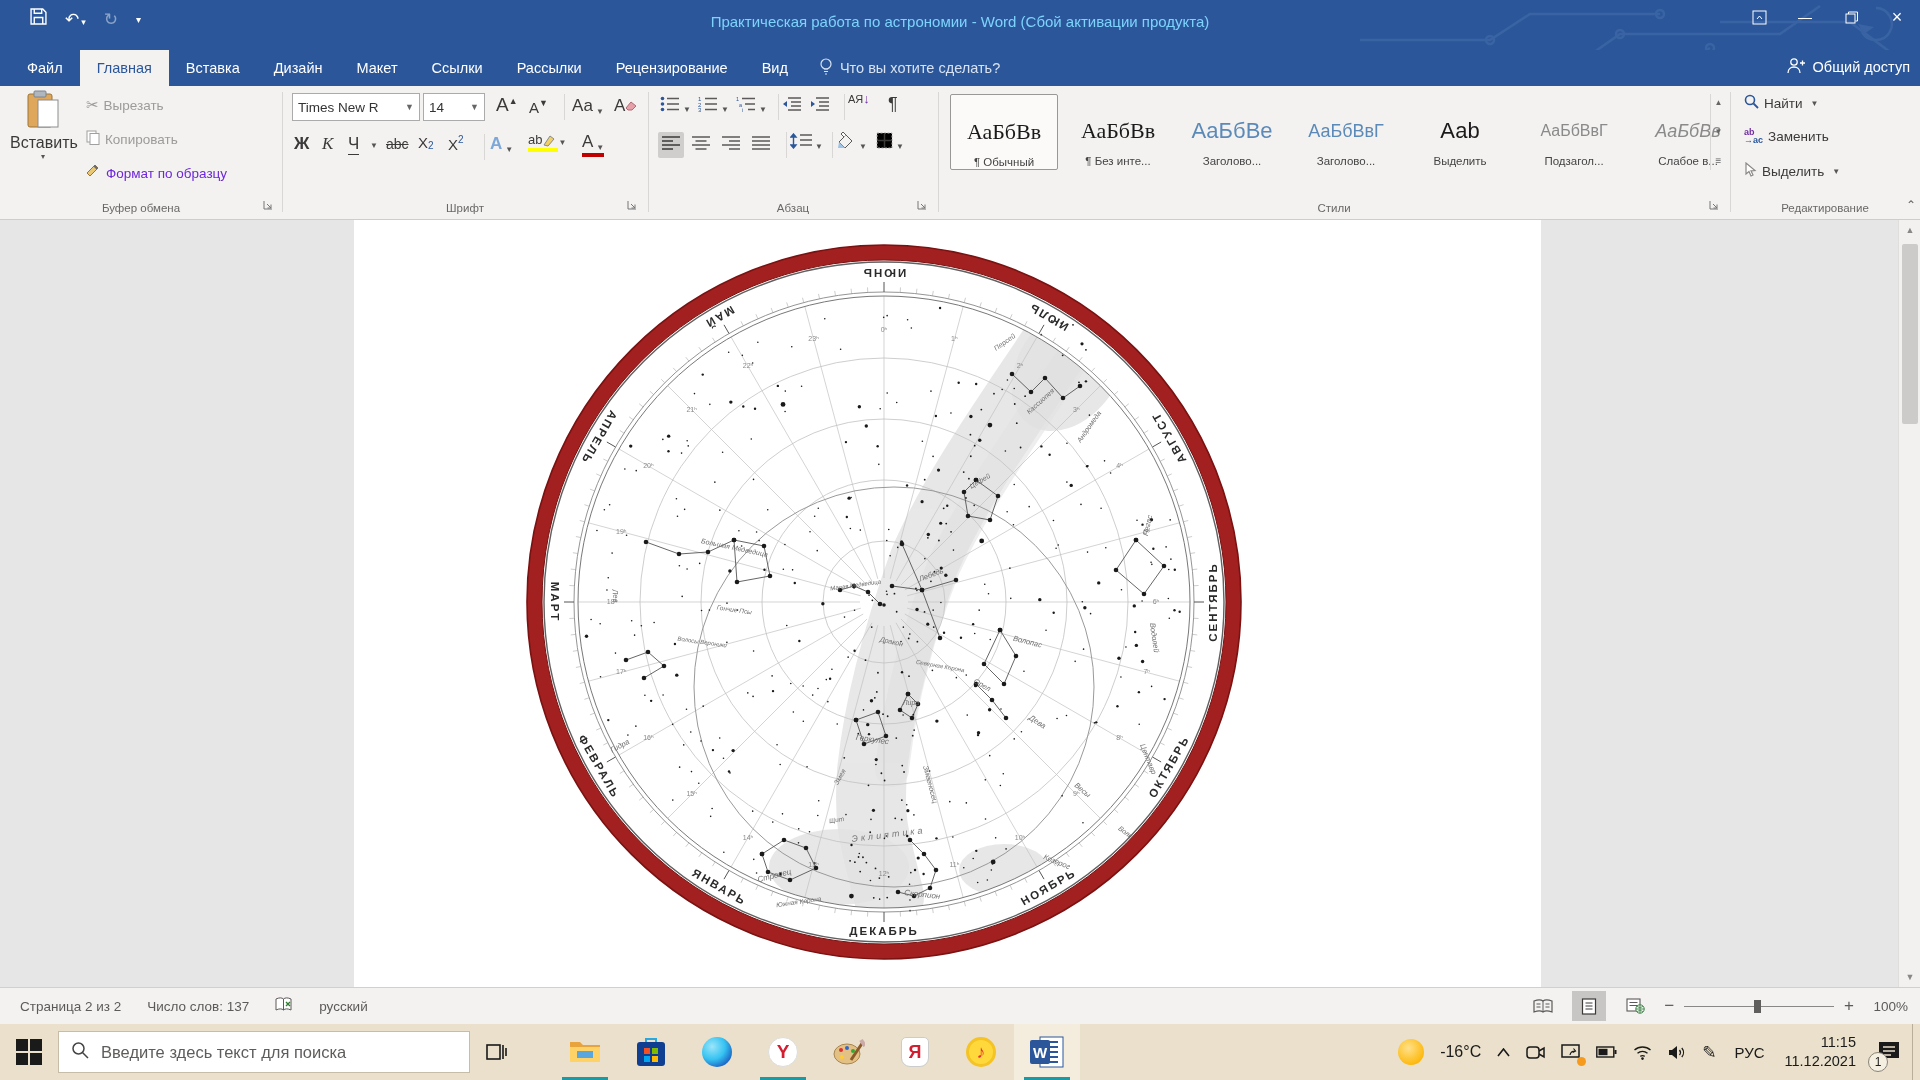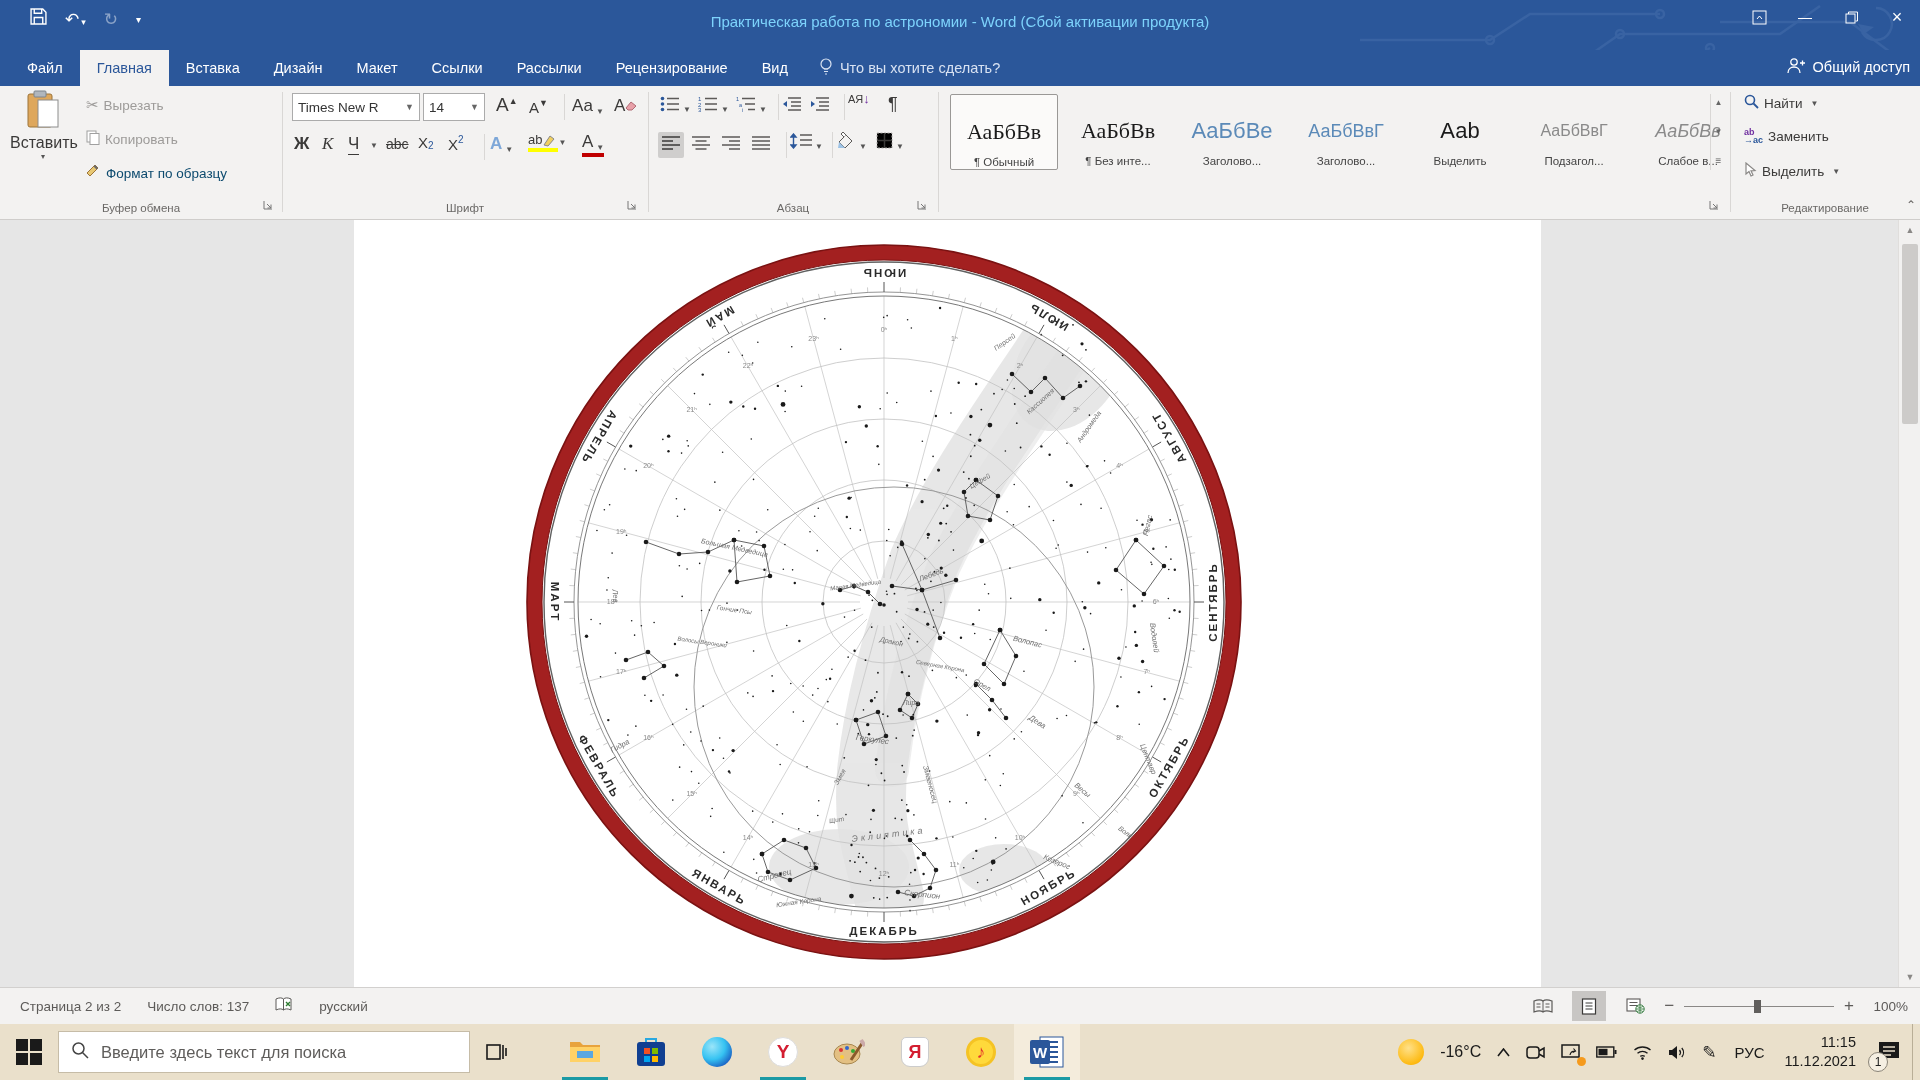--- a/index.html
+++ b/index.html
@@ -24,21 +24,21 @@
   #share { position:absolute; right:10px; top:57px; display:flex; align-items:center; gap:8px; color:#fff; font-size:14.5px; }
 
   
   #ribbon { position:absolute; left:0; top:86px; width:1920px; height:134px; background:#f3f2f1; border-bottom:1px solid #cfcdcb; }
   .rgroup { position:absolute; top:0; height:110px; }
   .gdivider { position:absolute; top:6px; width:1px; height:120px; background:#d9d7d5; }
   .glabel { position:absolute; top:112px; height:20px; font-size:11.5px; color:#6a6866; display:flex; align-items:center; justify-content:center; }
   .launcher { position:absolute; top:113px; width:14px; height:14px; }
   .launcher svg { display:block; }
 
-  .smallbtn { display:flex; align-items:center; gap:5px; font-size:13.5px; color:#0c4a6e; }
+  .smallbtn { display:flex; align-items:center; gap:5px; font-size:13.5px; color:#6d28d9; }
   .graytext { color:#9d9b99; }
   .combo { background:#fff; border:1px solid #ababab; height:28px; display:flex; align-items:center; font-size:13.5px; color:#333; padding:0 5px; }
   .combo .arrow { margin-left:auto; font-size:9px; color:#666; padding-left:4px; }
   .fmt { font-size:17px; color:#3b3a39; display:flex; align-items:flex-end; }
   .vdiv { width:1px; height:26px; background:#d9d7d5; margin:0 6px; }
   .ddarrow { font-size:8px; color:#555; margin-left:3px; }
   .selbtn { background:#cfcecd; border-radius:2px; }
 
   
   .styletile { width:108px; height:76px; padding-top:22px; text-align:center; border-radius:2px; }
@@ -455,20 +455,21 @@
       <div class="styletile">
         <div class="sample s-subtle" style="font-size:18px;">АаБбВв</div>
         <div class="sname">Слабое в...</div>
       </div>
     </div>
     <div style="position:absolute; right:4px; top:8px; width:16px; height:76px; border-left:1px solid #d9d7d5; display:flex; flex-direction:column; align-items:center; justify-content:space-between; padding:4px 0; color:#666; font-size:8px;">
       <span>▲</span>
       <span>▼</span>
       <span style="font-size:10px;">≡</span>
     </div>
+    <div class="glabel" style="left:0; width:792px;">Стили</div>
     <div class="launcher" style="left:770px;">
       <svg width="12" height="12" viewBox="0 0 12 12">
           <path d="M2 2 v8 h8" fill="none" stroke="#777"></path>
           <path d="M5 5 l4 4 M9 5.5 v3.5 h-3.5" fill="none" stroke="#777"></path>
         </svg>
     </div>
   </div>
   <div class="gdivider" style="left:1730px;"></div>
 
   <div class="rgroup" style="left:1730px; width:190px;">

